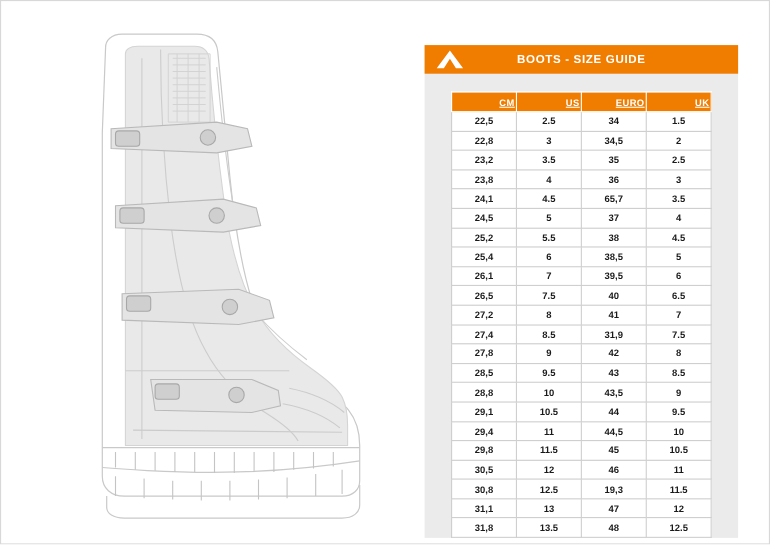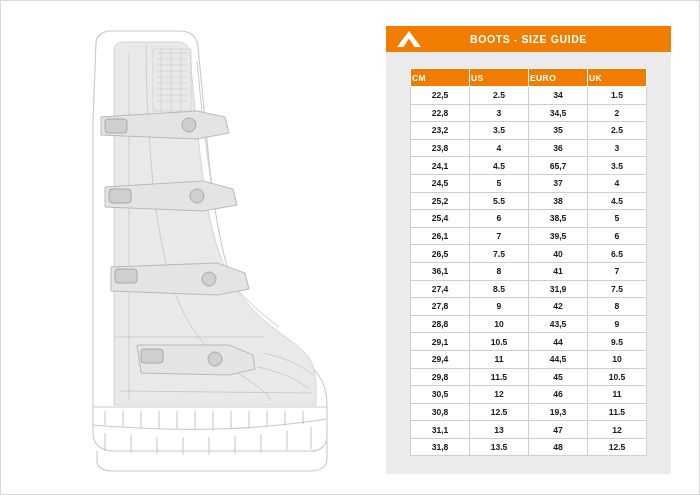--- a/index.html
+++ b/index.html
@@ -31,21 +31,21 @@
     height: 493px;
   }
   .illustration svg {
     display: block;
   }
 
   
   .guide-panel {
     position: absolute;
     left: 385px;
-    top: 25px;
+    top: 40px;
     width: 285px;
     height: 448px;
     background: #ebebeb;
     box-sizing: border-box;
   }
   .guide-header {
     position: relative;
     height: 26px;
     background: #f07d00;
     display: flex;
@@ -80,21 +80,22 @@
     table-layout: fixed;
   }
   table.size-table th {
     background: #f07d00;
     color: #ffffff;
     font-size: 8.5px;
     font-weight: bold;
     letter-spacing: 0.4px;
     height: 15px;
     border: 1px solid #ffffff;
-    text-align: left;
+    text-align: right;
+    text-decoration: underline;
   }
   table.size-table td {
     background: #ffffff;
     color: #1a1a1a;
     font-size: 8.6px;
     font-weight: bold;
     height: 14.6px;
     border: 1px solid #cfcfcf;
     text-align: center;
     font-family: "Liberation Sans", sans-serif;
@@ -281,38 +282,44 @@
             <td>39,5</td>
             <td>6</td>
           </tr>
           <tr>
             <td>26,5</td>
             <td>7.5</td>
             <td>40</td>
             <td>6.5</td>
           </tr>
           <tr>
-            <td>36,1</td>
+            <td>27,2</td>
             <td>8</td>
             <td>41</td>
             <td>7</td>
           </tr>
           <tr>
             <td>27,4</td>
             <td>8.5</td>
             <td>31,9</td>
             <td>7.5</td>
           </tr>
           <tr>
             <td>27,8</td>
             <td>9</td>
             <td>42</td>
             <td>8</td>
           </tr>
           <tr>
+            <td>28,5</td>
+            <td>9.5</td>
+            <td>43</td>
+            <td>8.5</td>
+          </tr>
+          <tr>
             <td>28,8</td>
             <td>10</td>
             <td>43,5</td>
             <td>9</td>
           </tr>
           <tr>
             <td>29,1</td>
             <td>10.5</td>
             <td>44</td>
             <td>9.5</td>

